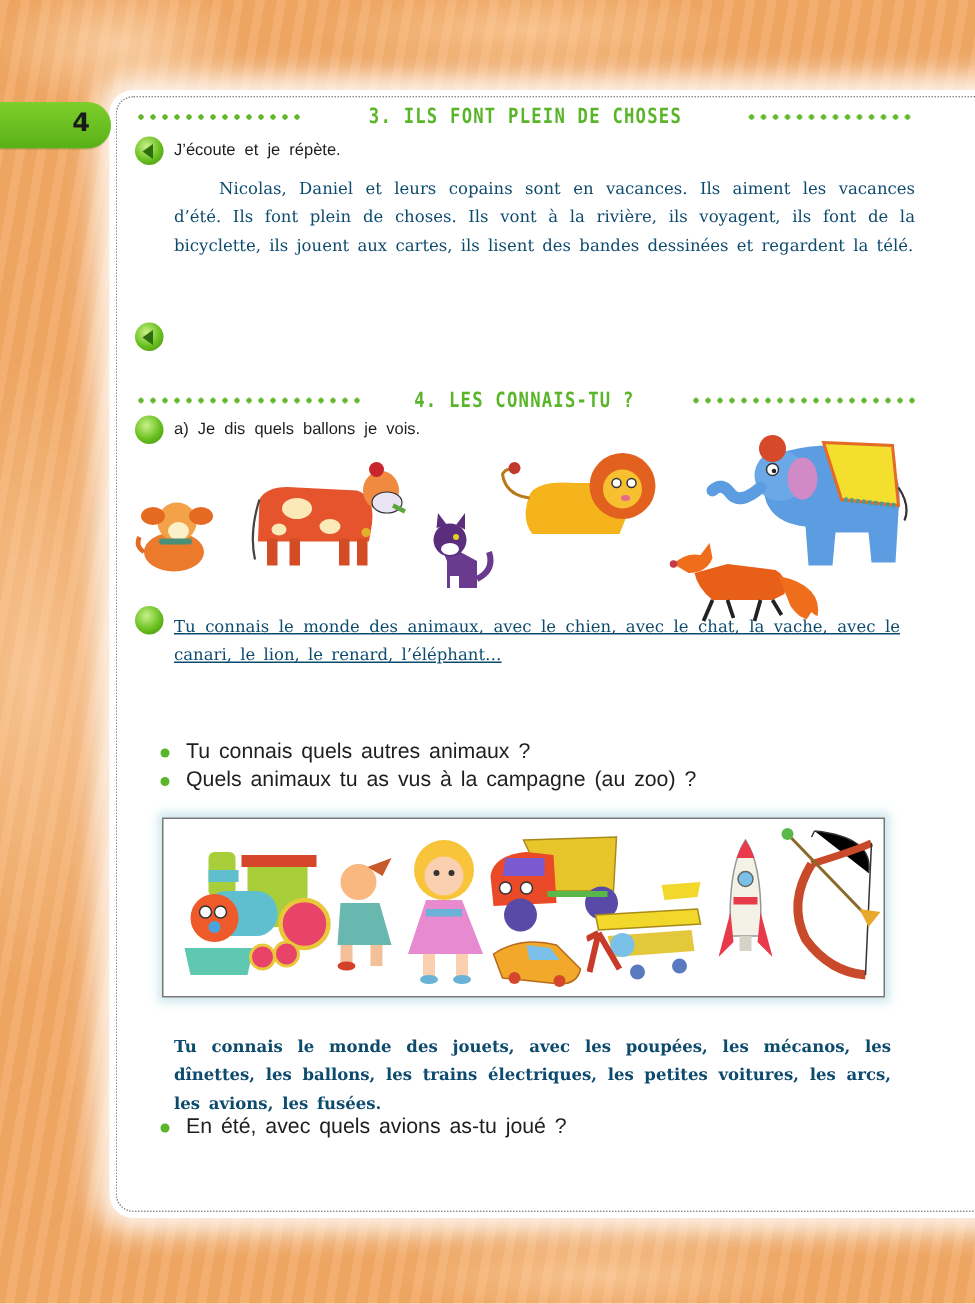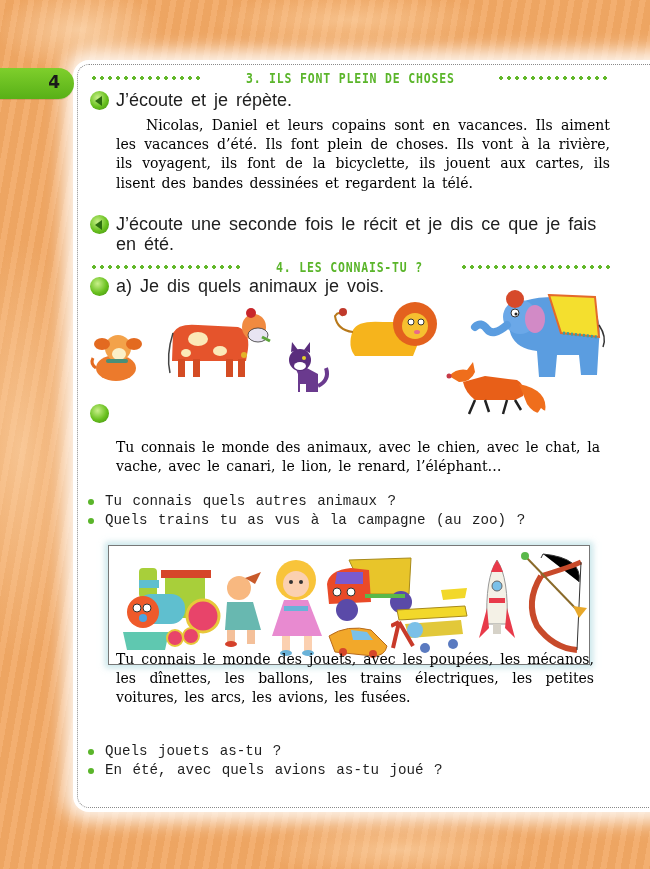--- a/index.html
+++ b/index.html
@@ -45,40 +45,40 @@
   .dots { flex: 1; height: 4px;
     background-image: radial-gradient(circle, #62b82a 1.6px, transparent 2px);
     background-size: 8px 4px; background-repeat: repeat-x; background-position: left center; }
   .head-text {
     font-family: "DejaVu Sans Mono", monospace; font-weight: bold; color: #5ab52a;
     font-size: 14px; letter-spacing: 1px; transform: scaleX(0.82); white-space: nowrap;
     transform-origin: center;
   }
   .instr {
     position: absolute; left: 90px; width: 522px;
-    font-family: "Liberation Sans", sans-serif; font-size: 18px; line-height: 20px;
+    font-family: "Liberation Sans", sans-serif; font-size: 11px; line-height: 20px;
     color: #1e1e1e; word-spacing: 3px; padding-left: 26px;
   }
   .instr .ico {
     position: absolute; left: 0; top: 1px; width: 19px; height: 19px; border-radius: 50%;
     background: radial-gradient(circle at 40% 35%, #c9f08a, #68c01e 55%, #3e8a10);
   }
   .ico.ear::after {
     content: ""; position: absolute; left: 5px; top: 5px; width: 0; height: 0;
     border-top: 5px solid transparent; border-bottom: 5px solid transparent;
     border-right: 7px solid #2d6d10;
   }
   .body-text {
     position: absolute; left: 116px; width: 494px;
-    font-family: "DejaVu Serif", serif; font-size: 14px; line-height: 19.2px;
-    text-align: justify; word-spacing: 2px; color: #000000;
+    font-family: "DejaVu Serif", serif; font-size: 11px; line-height: 19.2px;
+    text-align: justify; word-spacing: 2px; color: #0c4a6e;
   }
   .body-text.indent { text-indent: 30px; }
-  .bullets { position: absolute; left: 86px; width: 510px; list-style: none;
-    font-family: Liberation Mono, monospace; font-size: 14.2px; line-height: 18.5px; word-spacing: 2px; }
+  .bullets { position: absolute; left: 105px; width: 510px; list-style: none;
+    font-family: Liberation Sans, sans-serif; font-size: 14.2px; line-height: 18.5px; word-spacing: 2px; }
   .bullets li { position: relative; padding-left: 19px; }
   .bullets li::before { content: ""; position: absolute; left: 2px; top: 7px; width: 6px; height: 6px;
     border-radius: 50%; background: #5ab52a; }
   .animal { position: absolute; }
   .toys-frame {
     position: absolute; left: 108px; top: 545px; width: 482px; height: 120px;
     border: 1.5px solid #777; background: #fff;
     box-shadow: 0 0 6px 3px rgba(180,220,225,0.7);
   }
   .toy { position: absolute; }
@@ -102,32 +102,31 @@
 
 <div class="instr" style="top:90px;">
   <span class="ico ear"></span>
   <span>J’écoute et je répète.</span>
 </div>
 
 <p class="body-text indent" style="top:116px;">Nicolas, Daniel et leurs copains sont en vacances. Ils aiment les vacances d’été. Ils font plein de choses. Ils vont à la rivière, ils voyagent, ils font de la bicyclette, ils jouent aux cartes, ils lisent des bandes dessinées et regardent la télé.</p>
 
 <div class="instr" style="top:214px;">
   <span class="ico ear"></span>
-  <span>J’écoute une seconde fois le récit et je dis ce que je fais en été.</span>
 </div>
 
 <div class="section-head" style="top:257px;">
   <div class="dots"></div>
   <span class="head-text">4. LES CONNAIS-TU ?</span>
   <div class="dots"></div>
 </div>
 
 <div class="instr" style="top:276px;">
   <span class="ico"></span>
-  <span>a) Je dis quels animaux je vois.</span>
+  <span>a) Je dis quels ballons je vois.</span>
 </div>
 
 <div>
   <svg class="animal" style="left:88px;top:328px;" width="58" height="55">
     <ellipse cx="28" cy="40" rx="20" ry="13" fill="#ec7a2c"></ellipse>
     <circle cx="30" cy="20" r="13" fill="#f3a24a"></circle>
     <ellipse cx="14" cy="16" rx="8" ry="6" fill="#e36a20"></ellipse>
     <ellipse cx="46" cy="16" rx="8" ry="6" fill="#e36a20"></ellipse>
     <ellipse cx="31" cy="26" rx="7" ry="6" fill="#fbf0c8"></ellipse>
     <rect x="18" y="31" width="22" height="4" rx="2" fill="#4a8f78"></rect>
@@ -191,25 +190,25 @@
     <path d="M74 24 Q104 30 100 52 Q90 56 82 44 Z" fill="#ef6e1c"></path>
     <path d="M96 48 Q100 52 102 50 Q100 56 92 54 Z" fill="#fff"></path>
     <path d="M30 40 L24 54 M40 40 L44 52 M62 40 L58 54 M70 40 L76 50" stroke="#222" stroke-width="2.5"></path>
   </svg>
 </div>
 
 <div class="instr" style="top:403px;">
   <span class="ico"></span>
 </div>
 
-<p class="body-text" style="top:438px;width:484px;">Tu connais le monde des animaux, avec le chien, avec le chat, la vache, avec le canari, le lion, le renard, l’éléphant…</p>
+<p class="body-text" style="top:408px;width:484px;text-decoration:underline;">Tu connais le monde des animaux, avec le chien, avec le chat, la vache, avec le canari, le lion, le renard, l’éléphant…</p>
 
 <ul class="bullets" style="top:492px;">
   <li>Tu connais quels autres animaux ?</li>
-  <li>Quels trains tu as vus à la campagne (au zoo) ?</li>
+  <li>Quels animaux tu as vus à la campagne (au zoo) ?</li>
 </ul>
 
 <div class="toys-frame">
   <svg class="toy" style="left:8px;top:12px;" width="108" height="100">
     <rect x="22" y="10" width="18" height="30" rx="4" fill="#a8cf3a"></rect>
     <rect x="22" y="22" width="20" height="8" fill="#5fbfcf"></rect>
     <rect x="44" y="12" width="50" height="8" fill="#d6462a"></rect>
     <rect x="48" y="20" width="40" height="40" fill="#a8cf3a"></rect>
     <rect x="20" y="36" width="48" height="30" rx="14" fill="#5fbfcf"></rect>
     <circle cx="26" cy="54" r="16" fill="#ef5a2a"></circle>
@@ -278,18 +277,17 @@
     <path d="M26 2 Q66 6 62 30 M26 2 L24 6" stroke="#333" stroke-width="1"></path>
     <path d="M24 24 Q8 50 20 74 Q36 96 60 98" stroke="#c84a2a" stroke-width="6" fill="none"></path>
     <path d="M24 24 Q56 14 64 10" stroke="#c84a2a" stroke-width="5" fill="none"></path>
     <path d="M64 10 L60 98" stroke="#333" stroke-width="1"></path>
     <path d="M8 4 L62 60" stroke="#8a6a2a" stroke-width="2"></path>
     <circle cx="8" cy="4" r="4" fill="#5ab84a"></circle>
     <path d="M56 54 L70 56 L62 66 Z" fill="#e8a82a"></path>
   </svg>
 </div>
 
-<p class="body-text" style="top:650px;width:478px;">Tu connais le monde des jouets, avec les poupées, les mécanos, les dînettes, les ballons, les trains électriques, les petites voitures, les arcs, les avions, les fusées.</p>
+<p class="body-text" style="top:688px;width:478px;font-weight:bold;">Tu connais le monde des jouets, avec les poupées, les mécanos, les dînettes, les ballons, les trains électriques, les petites voitures, les arcs, les avions, les fusées.</p>
 
 <ul class="bullets" style="top:742px;">
-  <li>Quels jouets as-tu ?</li>
   <li>En été, avec quels avions as-tu joué ?</li>
 </ul>
 
 </body></html>

